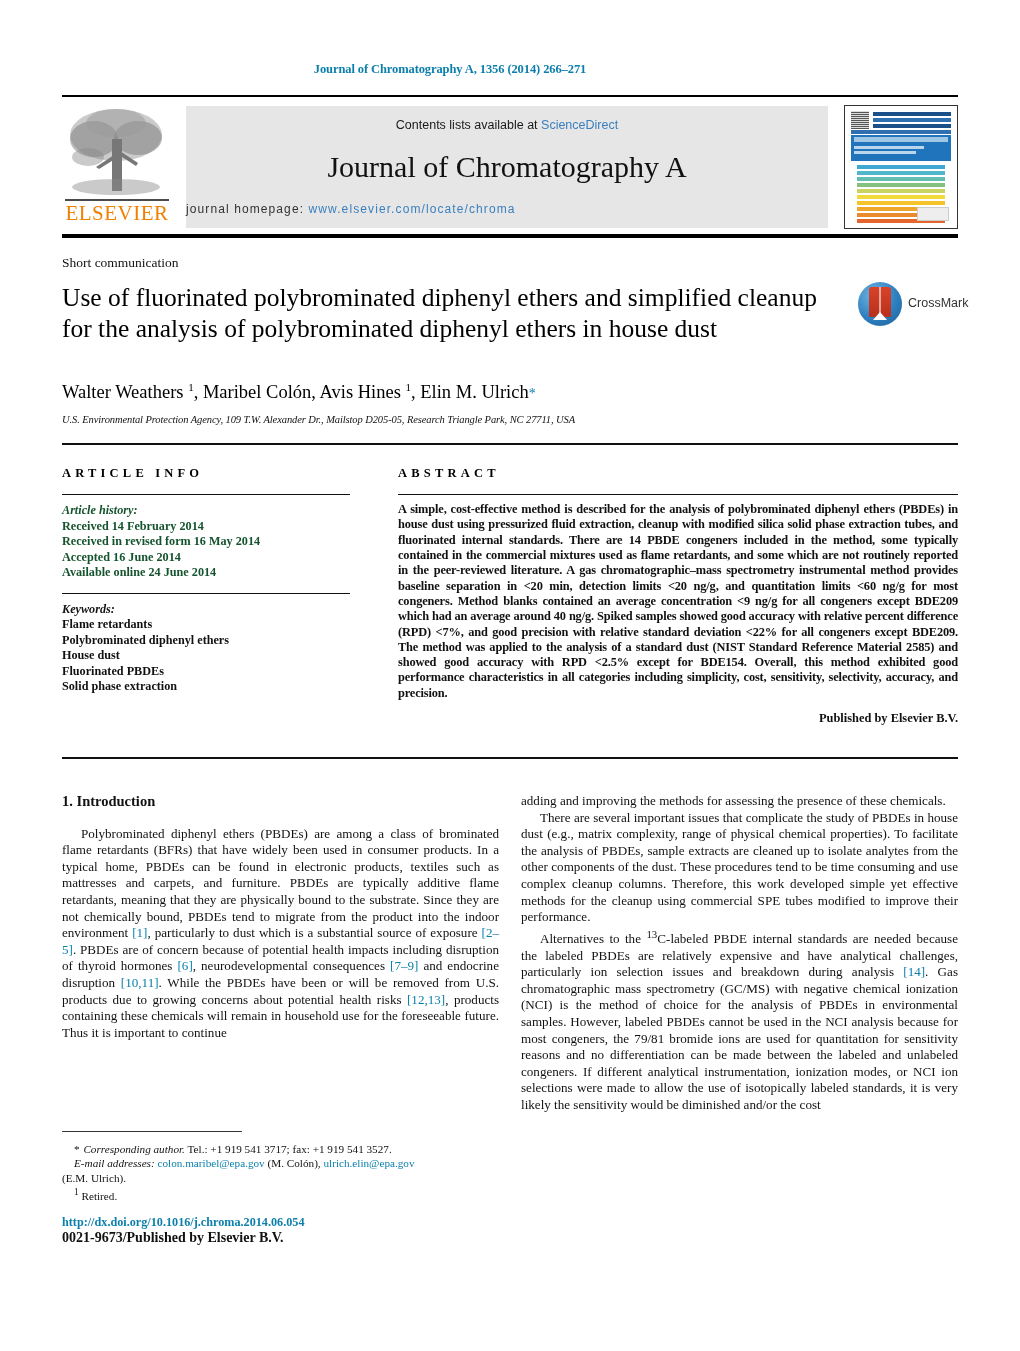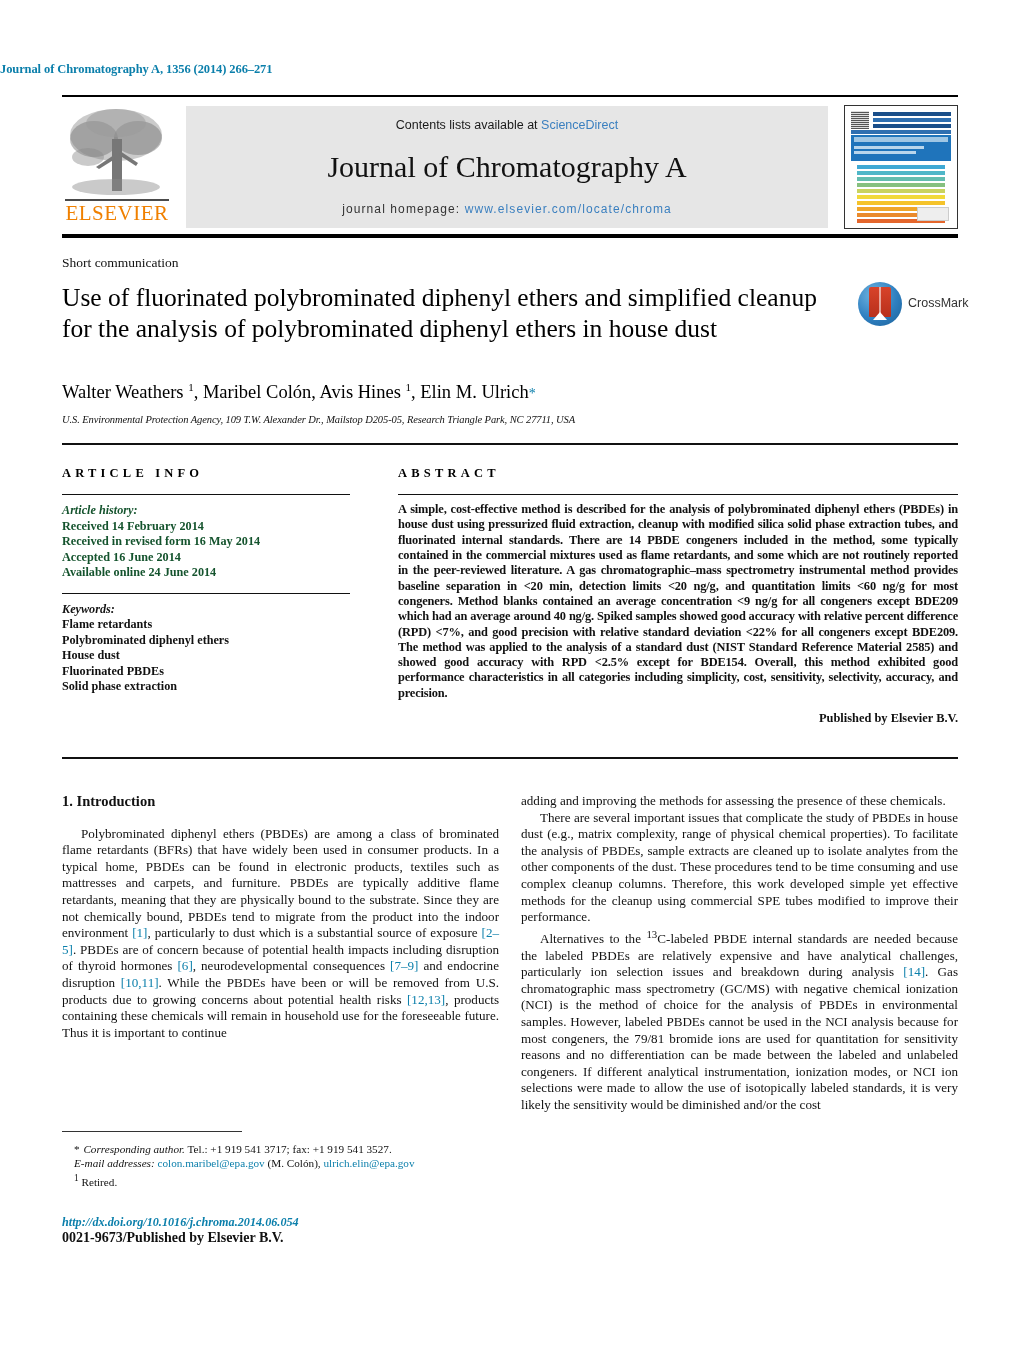--- a/index.html
+++ b/index.html
@@ -20,20 +20,21 @@
     width: 1020px;
     height: 1351px;
     padding: 0;
   }
 
   
   .runhead {
     position: absolute;
     left: 0; top: 62px;
     width: 900px;
+    text-align: center;
     font-family: "Liberation Serif", serif;
     font-weight: bold;
     font-size: 12.5px;
     color: #0b7fab;
     letter-spacing: -0.1px;
   }
 
   
   .masthead {
     position: absolute;
@@ -104,21 +105,20 @@
     text-align: center;
     font-family: "Liberation Serif", serif;
     font-size: 30px;
     color: #111;
     letter-spacing: 0px;
   }
   .gb-line3 {
     position: absolute;
     left: 0; top: 96px;
     width: 642px;
-    text-align: center;
     font-family: "Liberation Sans", sans-serif;
     font-size: 12px;
     letter-spacing: 1.1px;
     color: #333;
   }
   .gb-line3 .url { color: #3a7fbf; }
 
   
   .cover {
     position: absolute;
@@ -344,21 +344,20 @@
 
   .doi {
     position: absolute;
     left: 62px; top: 1215px;
     width: 500px;
     font-family: "Liberation Serif", serif;
     font-size: 12.2px;
     line-height: 15px;
     color: #0b7fab;
     font-weight: bold;
-    font-style: italic;
   }
   .issn {
     position: absolute;
     left: 62px; top: 1230px;
     width: 500px;
     font-family: "Liberation Serif", serif;
     font-size: 14px;
     line-height: 15px;
     color: #111;
     font-weight: bold;
@@ -488,19 +487,20 @@
   <div class="body-col body-right">
     <p style="text-indent:0">adding and improving the methods for assessing the presence of these chemicals.</p>
     <p>There are several important issues that complicate the study of PBDEs in house dust (e.g., matrix complexity, range of physical chemical properties). To facilitate the analysis of PBDEs, sample extracts are cleaned up to isolate analytes from the other components of the dust. These procedures tend to be time consuming and use complex cleanup columns. Therefore, this work developed simple yet effective methods for the cleanup using commercial SPE tubes modified to improve their performance.</p>
     <p>Alternatives to the <sup>13</sup>C-labeled PBDE internal standards are needed because the labeled PBDEs are relatively expensive and have analytical challenges, particularly ion selection issues and breakdown during analysis <span class="ref">[14]</span>. Gas chromatographic mass spectrometry (GC/MS) with negative chemical ionization (NCI) is the method of choice for the analysis of PBDEs in environmental samples. However, labeled PBDEs cannot be used in the NCI analysis because for most congeners, the 79/81 bromide ions are used for quantitation for sensitivity reasons and no differentiation can be made between the labeled and unlabeled congeners. If different analytical instrumentation, ionization modes, or NCI ion selections were made to allow the use of isotopically labeled standards, it is very likely the sensitivity would be diminished and/or the cost</p>
   </div>
 
   <div class="footnote-rule"></div>
   <div class="footnote">
     <div class="fn-indent"><span style="letter-spacing:1px">*</span> <span class="ital">Corresponding author.</span> Tel.: +1 919 541 3717; fax: +1 919 541 3527.</div>
     <div class="fn-indent"><span class="ital">E-mail addresses:</span> <span class="mail">colon.maribel@epa.gov</span> (M. Colón), <span class="mail">ulrich.elin@epa.gov</span></div>
+    <div>(E.M. Ulrich).</div>
     <div class="fn-indent"><sup>1</sup> Retired.</div>
   </div>
 
   <div class="doi">http://dx.doi.org/10.1016/j.chroma.2014.06.054</div>
   <div class="issn">0021-9673/Published by Elsevier B.V.</div>
 
 </div>
 
 </body></html>

